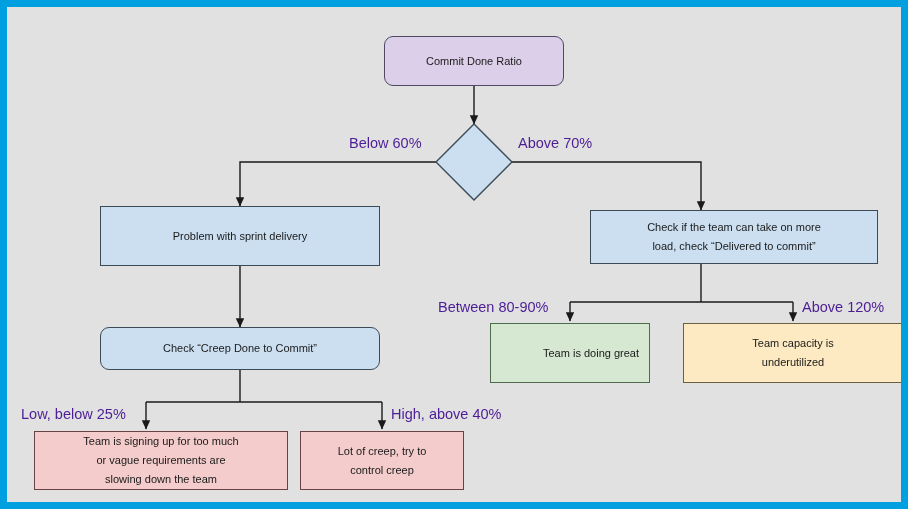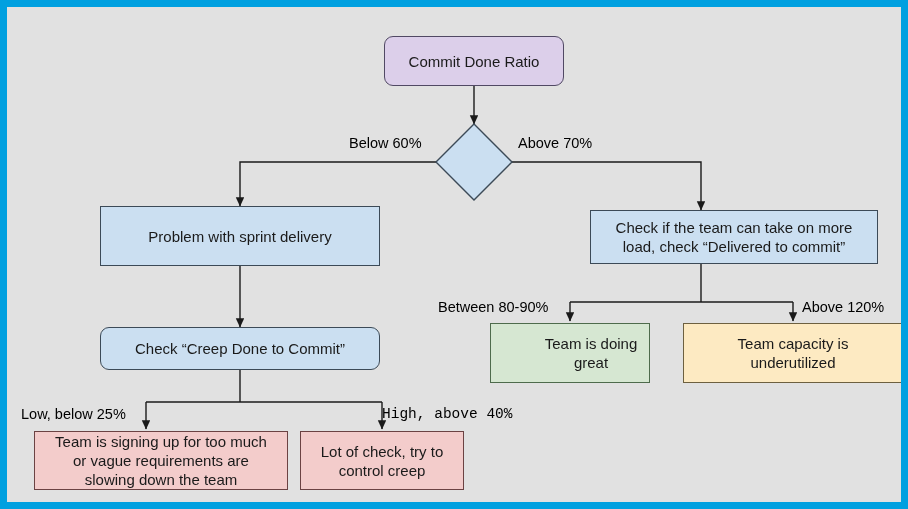--- a/index.html
+++ b/index.html
@@ -30,36 +30,36 @@
     pointer-events: none;
   }
   .node {
     position: absolute;
     box-sizing: border-box;
     display: flex;
     align-items: center;
     justify-content: center;
     text-align: center;
     color: #1a1a1a;
-    font-size: 15px;
+    font-size: 11px;
     line-height: 19px;
     border: 1.4px solid #4a4a4a;
     padding: 2px 6px;
   }
   .node.rounded { border-radius: 9px; }
   .node.purple { background: #dccfea; border-color: #514964; }
   .node.blue   { background: #cbdff1; border-color: #3c4a57; }
   .node.green  { background: #d6e7d2; border-color: #4e6b4c; }
   .node.yellow { background: #fdeac2; border-color: #6d6040; }
   .node.pink   { background: #f3cccb; border-color: #6b4243; }
   .edge-label {
     position: absolute;
     font-size: 14.5px;
     line-height: 17px;
-    color: #000000;
+    color: #4c1d95;
     white-space: nowrap;
   }
   .diamond-hit {
     position: absolute;
     width: 76px;
     height: 76px;
   }
 </style>
 </head>
 <body>
@@ -131,30 +131,30 @@
   <div class="node pink" style="left:11px; top:424px; width:254px; height:59px;margin-left:16px;">
     <span>
       <span>Team is signing up for too much</span><br>
       <span>or vague requirements are</span><br>
       <span>slowing down the team</span>
     </span>
   </div>
 
   <div class="node pink" style="left:293px; top:424px; width:164px; height:59px;">
     <span>
-      <span>Lot of check, try to</span><br>
+      <span>Lot of creep, try to</span><br>
       <span>control creep</span>
     </span>
   </div>
 
   <div class="edge-label" style="left:342px; top:128px;">Below 60%</div>
 
   <div class="edge-label" style="left:511px; top:128px;">Above 70%</div>
 
   <div class="edge-label" style="left:431px; top:292px;">Between 80-90%</div>
 
   <div class="edge-label" style="left:795px; top:292px;">Above 120%</div>
 
   <div class="edge-label" style="left:14px; top:399px;">Low, below 25%</div>
 
-  <div class="edge-label" style="left:375px; top:399px;font-family:Liberation Mono, monospace;">High, above 40%</div>
+  <div class="edge-label" style="left:384px; top:399px;">High, above 40%</div>
 
 </div>
 
 </body></html>

